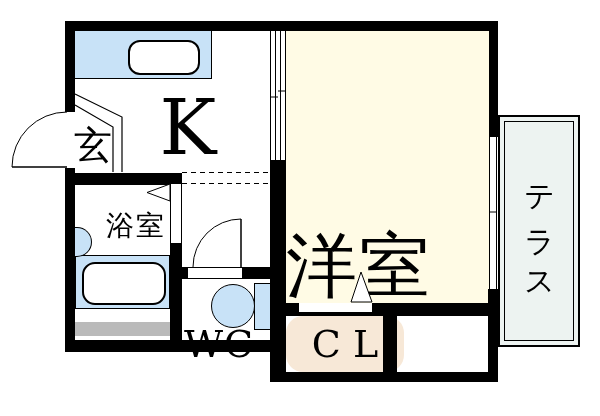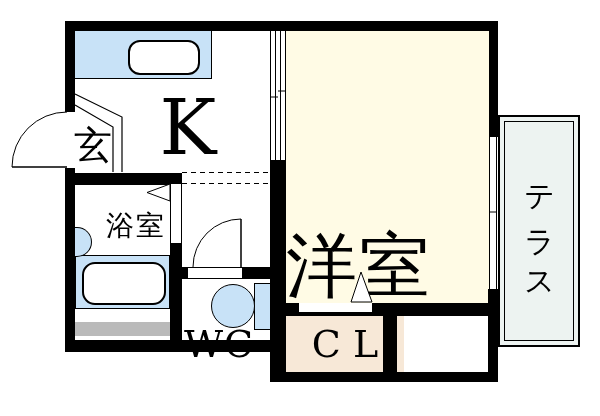--- a/index.html
+++ b/index.html
@@ -14,21 +14,21 @@
   .opening{background:#fff;z-index:3;}
   .lines-overlay{position:absolute;left:0;top:0;z-index:4;pointer-events:none;}
   .label{position:absolute;z-index:5;white-space:nowrap;line-height:1;}
 
   .western-room{left:286px;top:31px;width:203px;height:272px;background:var(--western-room-cream,#FFFBE5);
     display:flex;flex-direction:row;align-items:flex-end;padding-top:24px;z-index:1;}
   .western-room .rm-name{font-size:71px;letter-spacing:2px;line-height:1.06;}
   .western-room .rm-size{font-size:74px;letter-spacing:2px;line-height:1.02;}
 
   .closet{left:286px;top:316px;width:118px;height:56px;background:var(--closet-peach,#F7E8D7);
-    display:flex;align-items:center;justify-content:center;}
+    display:flex;align-items:center;justify-content:center;border-radius:17px;}
   .closet .cl-label{font-size:38px;letter-spacing:12px;text-indent:12px;}
 
   .terrace{left:498px;top:115px;width:82px;height:232px;background:var(--terrace-tint,#EDF3F1);
     border:2px solid #000;display:flex;align-items:center;justify-content:center;}
   .terrace-inner{left:4px;top:4px;right:4px;bottom:4px;border:1px solid #000;position:absolute;}
   .terrace .tr-label{font-size:30px;writing-mode:vertical-rl;text-orientation:upright;
     letter-spacing:10px;z-index:5;position:relative;}
 
   .kitchen-counter{left:75px;top:31px;width:137px;height:48px;background:var(--fixture-blue,#C8E2F7);
     border-right:1px solid #000;border-bottom:1px solid #000;}

